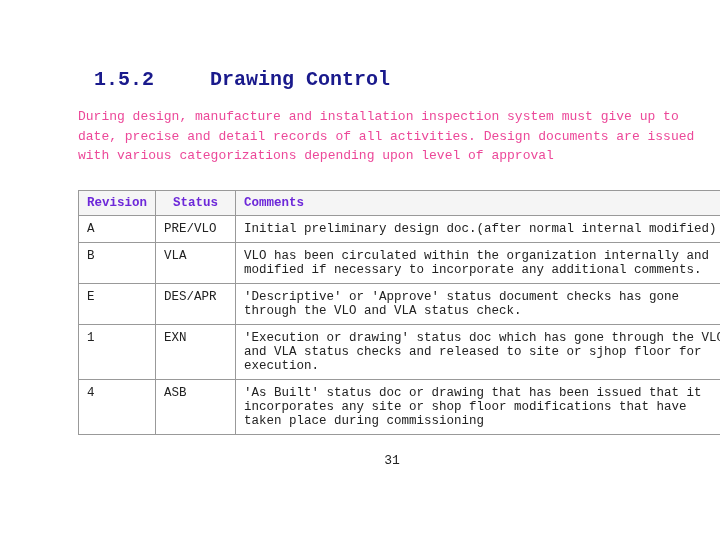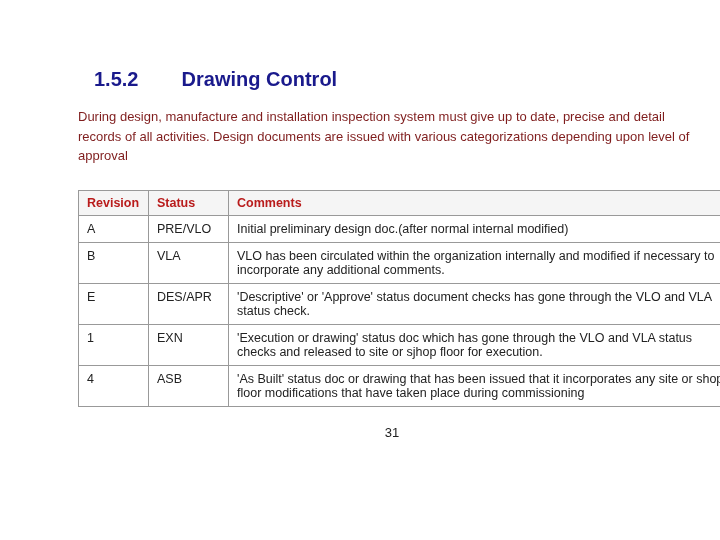--- a/index.html
+++ b/index.html
@@ -1,63 +1,63 @@
 <!DOCTYPE html>
 <html><head>
   <meta charset="utf-8">
   <style>
-    * { box-sizing: border-box; margin: 16px; padding: 0; }
+    * { box-sizing: border-box; margin: 16px; padding: 0; font-family: Liberation Mono, monospace; }
     body {
       font-family: Arial, sans-serif;
       background: #ffffff;
       width: 720px;
       min-height: 540px;
       padding: 20px 30px 20px 30px;
       font-size: 13px;
       color: #222;
     }
     .page-title {
       font-size: 20px;
       font-weight: bold;
       color: #1a1a8c;
       margin-bottom: 12px;
     }
     .description {
       font-size: 13px;
       line-height: 1.5;
       margin-bottom: 24px;
-      color: #7f1d1d;
+      color: #ec4899;
     }
     table {
       width: 100%;
       border-collapse: collapse;
       font-size: 12.5px;
     }
     thead tr th {
       border: 1px solid #999;
       padding: 5px 8px;
       background: #f5f5f5;
       font-weight: bold;
       text-align: left;
-      color: #b91c1c;
+      color: #6d28d9;
     }
     tbody tr td {
       border: 1px solid #999;
       padding: 6px 8px;
       vertical-align: top;
       color: #222;
     }
     tbody tr:nth-child(odd) td {
       background: #ffffff;
     }
     tbody tr:nth-child(even) td {
       background: #ffffff;
     }
     .col-revision { width: 70px; }
-    .col-status { width: 80px; }
+    .col-status { width: 80px; text-align: center; }
     .col-comments { width: auto; }
     .page-number {
       text-align: center;
       margin-top: 18px;
       font-size: 13px;
       color: #222;
     }
   </style>
 </head>
 <body>

